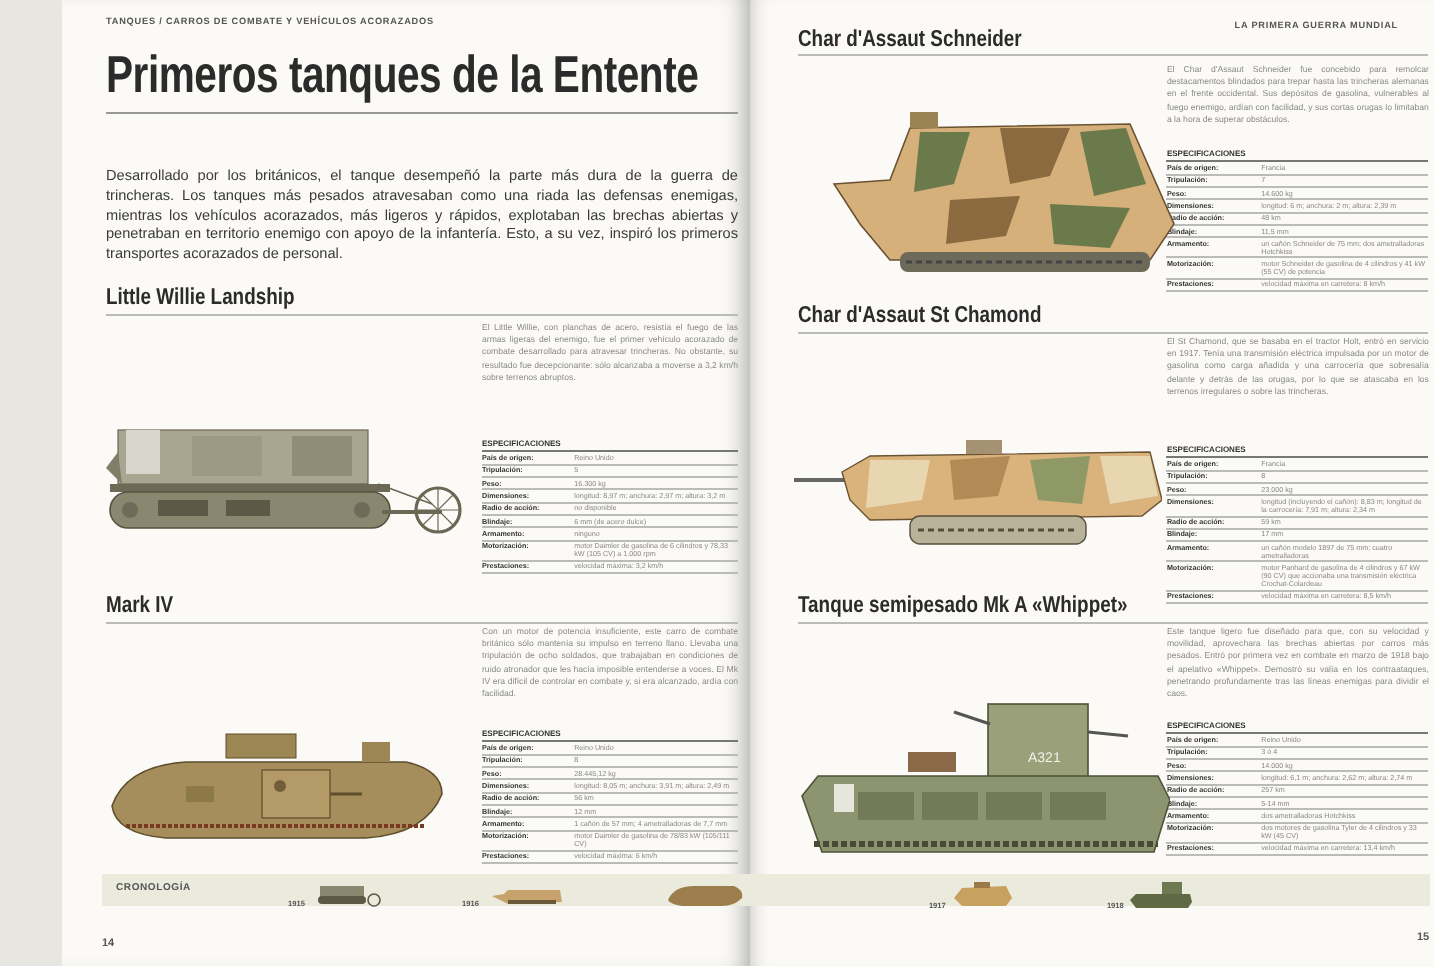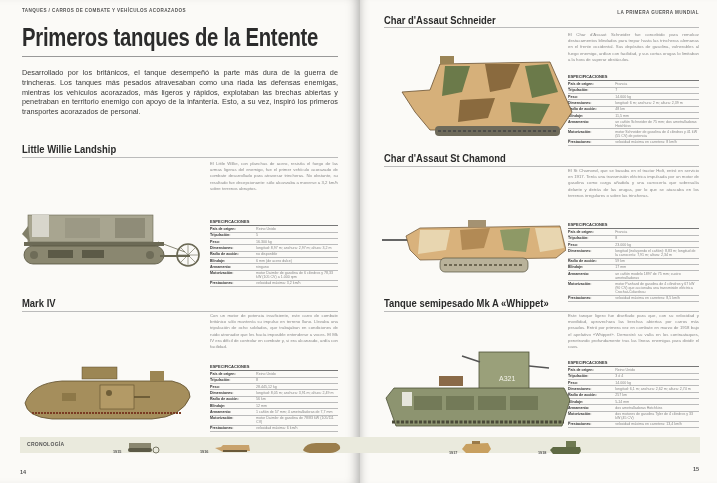--- a/index.html
+++ b/index.html
@@ -1,25 +1,25 @@
 <!DOCTYPE html>
 <html><head>
 <meta charset="utf-8">
 <style>
   * { box-sizing: border-box; margin: 0; padding: 0; }
   html, body { width: 717px; height: 483px; overflow: hidden; background: #e8e6e0; }
   body { font-family: "Liberation Sans", sans-serif; color: #2a2a2a; position: relative; }
-  .spread { position: absolute; left: 0; top: 0; width: 717px; height: 339px; display: flex; }
+  .spread { position: absolute; left: 0; top: 0; width: 717px; height: 339px; display: flex; padding-left: 31px; }
   .page { position: relative; height: 483px; background: #fbfaf7; }
   .page.left { width: 360px; box-shadow: inset -10px 0 12px -8px rgba(0,0,0,0.35); }
   .page.right { width: 357px; box-shadow: inset 8px 0 10px -8px rgba(0,0,0,0.25); }
   .runhead { position: absolute; font-size: 4.6px; font-weight: bold; letter-spacing: 0.4px; color: #555; text-transform: uppercase; }
   .main-title { position: absolute; left: 22px; top: 22px; font-family: "Liberation Sans", sans-serif; font-weight: bold; font-size: 26px; transform: scaleX(0.78); transform-origin: left top; color: #2b2b2b; letter-spacing: -0.3px; white-space: nowrap; }
   .title-rule { position: absolute; left: 22px; top: 56px; width: 316px; height: 1px; background: #999; }
-  .intro { position: absolute; left: 22px; top: 68px; width: 316px; font-size: 7.3px; line-height: 9.8px; text-align: justify; color: #3a3a3a; }
+  .intro { position: absolute; left: 22px; top: 83px; width: 316px; font-size: 7.3px; line-height: 9.8px; text-align: justify; color: #3a3a3a; }
   .sec-title { position: absolute; font-weight: bold; font-size: 11.5px; color: #2b2b2b; transform: scaleX(0.82); transform-origin: left top; white-space: nowrap; }
   .sec-rule { position: absolute; height: 1px; background: #bbb; }
   .desc { position: absolute; font-size: 4.3px; line-height: 6.2px; color: #8a8a8a; text-align: justify; }
   .spec { position: absolute; font-size: 3.6px; color: #666; }
   .spec .head { font-weight: bold; font-size: 4px; color: #333; border-bottom: 0.8px solid #777; padding-bottom: 1px; margin-bottom: 0.5px; }
   .spec .row { display: flex; border-bottom: 0.6px solid #bbb; padding: 0.6px 0; min-height: 6.3px; }
   .spec .k { width: 36%; font-weight: bold; color: #333; }
   .spec .v { width: 64%; color: #888; }
   .tank { position: absolute; }
   .chrono { position: absolute; top: 437px; height: 16px; background: #eaeadd; }

